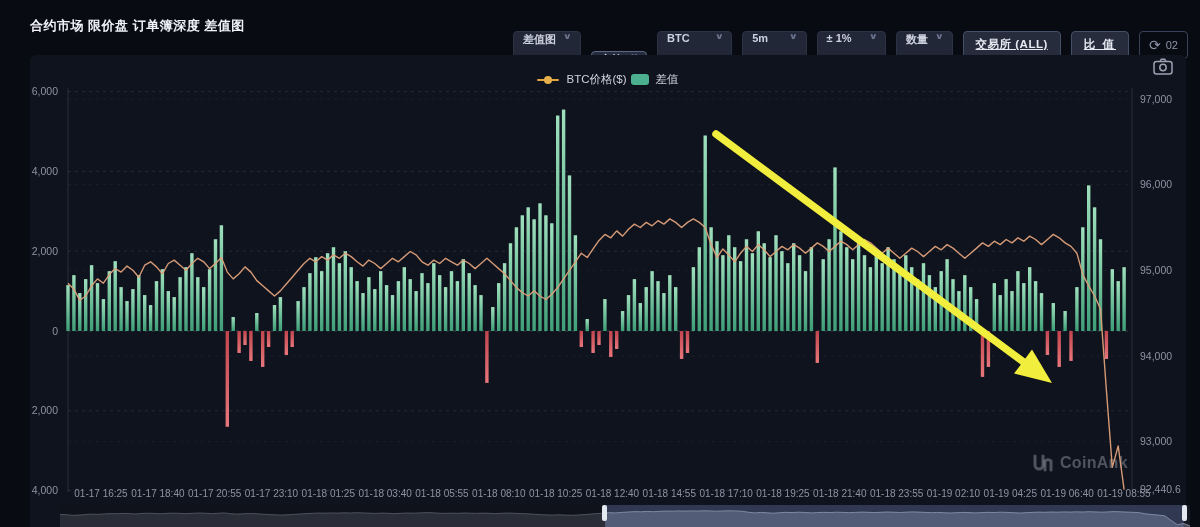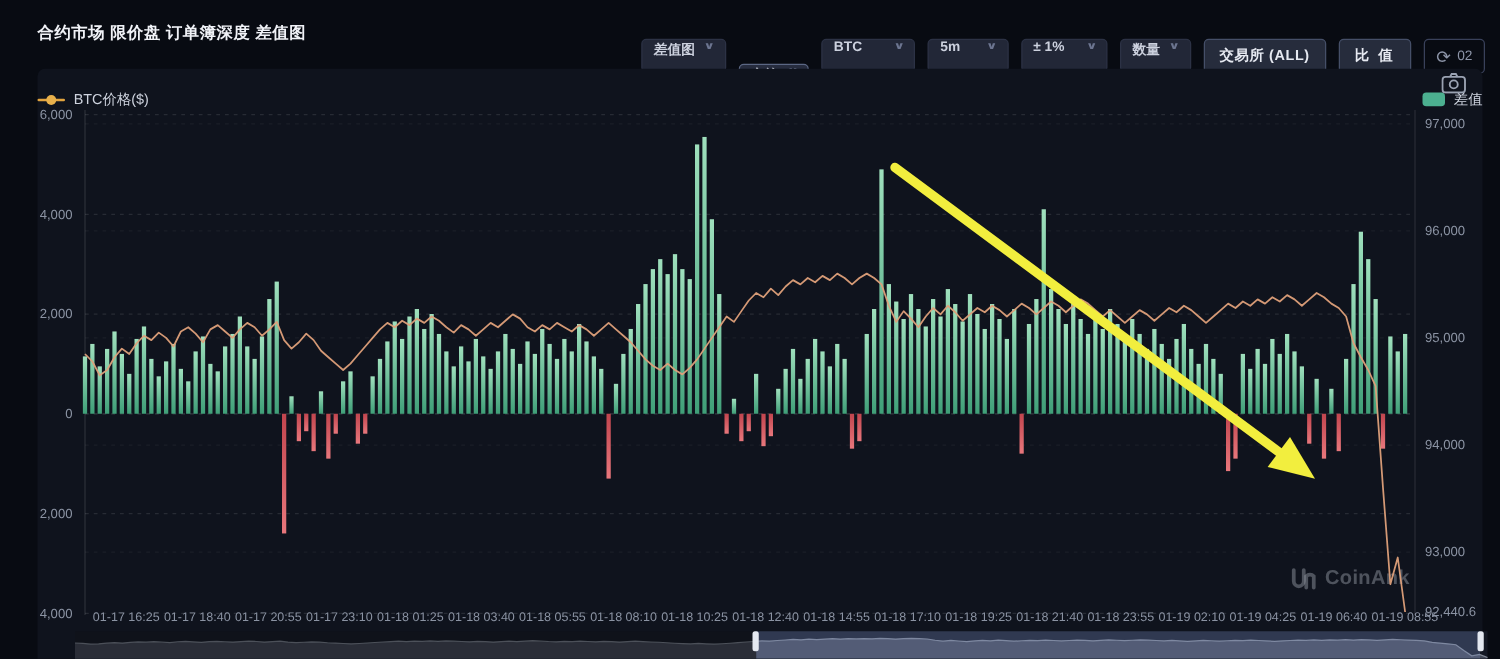--- a/index.html
+++ b/index.html
@@ -10,29 +10,29 @@
            color:#f0f2f7; letter-spacing:0.5px; }
   .controls { position:absolute; right:12px; top:11px; display:flex; gap:10px; align-items:center; }
   .sel { background:#222737; border:1px solid #2c3245; border-radius:4px; height:27px;
          padding:0 9px; font-size:11px; color:#ccd1de; display:flex; 
          gap:8px; cursor:pointer; font-weight:700; }
   .sel.active { border-color:#5a6residual: ;margin-top:40px; }
   .sel.active { border-color:#5b6784; background:#262c3e; }
   .chev { color:#6c7590; font-size:8px; transform:scaleX(1.4); }
   .btn { background:#262c3c; border:1px solid #454f68; border-radius:4px; height:28px;
          padding:0 12px; font-size:11.5px; color:#e6e9f1; display:flex; align-items:center;
-         font-weight:700; letter-spacing:2px; cursor:pointer; }
+         font-weight:700; letter-spacing:2px; cursor:pointer;text-decoration:underline; }
   .refresh { background:transparent; border:1px solid #39415a; border-radius:4px; height:28px;
              padding:0 9px; font-size:11px; color:#8d95a8; display:flex; align-items:center;
              gap:5px; cursor:pointer; }
   .refresh .ric { font-size:14px; line-height:1; }
   .panel { position:absolute; left:30px; top:55px; width:1156px; height:472px;
            background:#0f131d; border-radius:6px 6px 0 0; }
   .legend { position:absolute; left:30px; top:72px; width:1156px; display:flex;
-            justify-content:space-between; gap:4px; z-index:4; }
+            justify-content:center; gap:4px; z-index:4; }
   .legend-item { display:flex; align-items:center; gap:7px; font-size:11.5px;
                  color:#ced3de; cursor:pointer; }
   .lg-line { position:relative; width:22px; height:2px; background:#e2a43f; border-radius:1px; }
   .lg-dot { position:absolute; left:7px; top:-3px; width:8px; height:8px; border-radius:50%;
             background:#e8b04b; }
   .lg-rect { width:18px; height:11px; border-radius:3px; background:#4cb090; }
   .camera { position:absolute; left:1150px; top:57px; width:26px; height:22px; z-index:4;
             background:transparent; border:0; cursor:pointer; color:#9aa2b2; }
   .watermark { position:absolute; left:1030px; top:451px; display:flex; align-items:center;
                gap:6px; z-index:2; color:rgba(225,231,242,0.30); font-size:16px;

